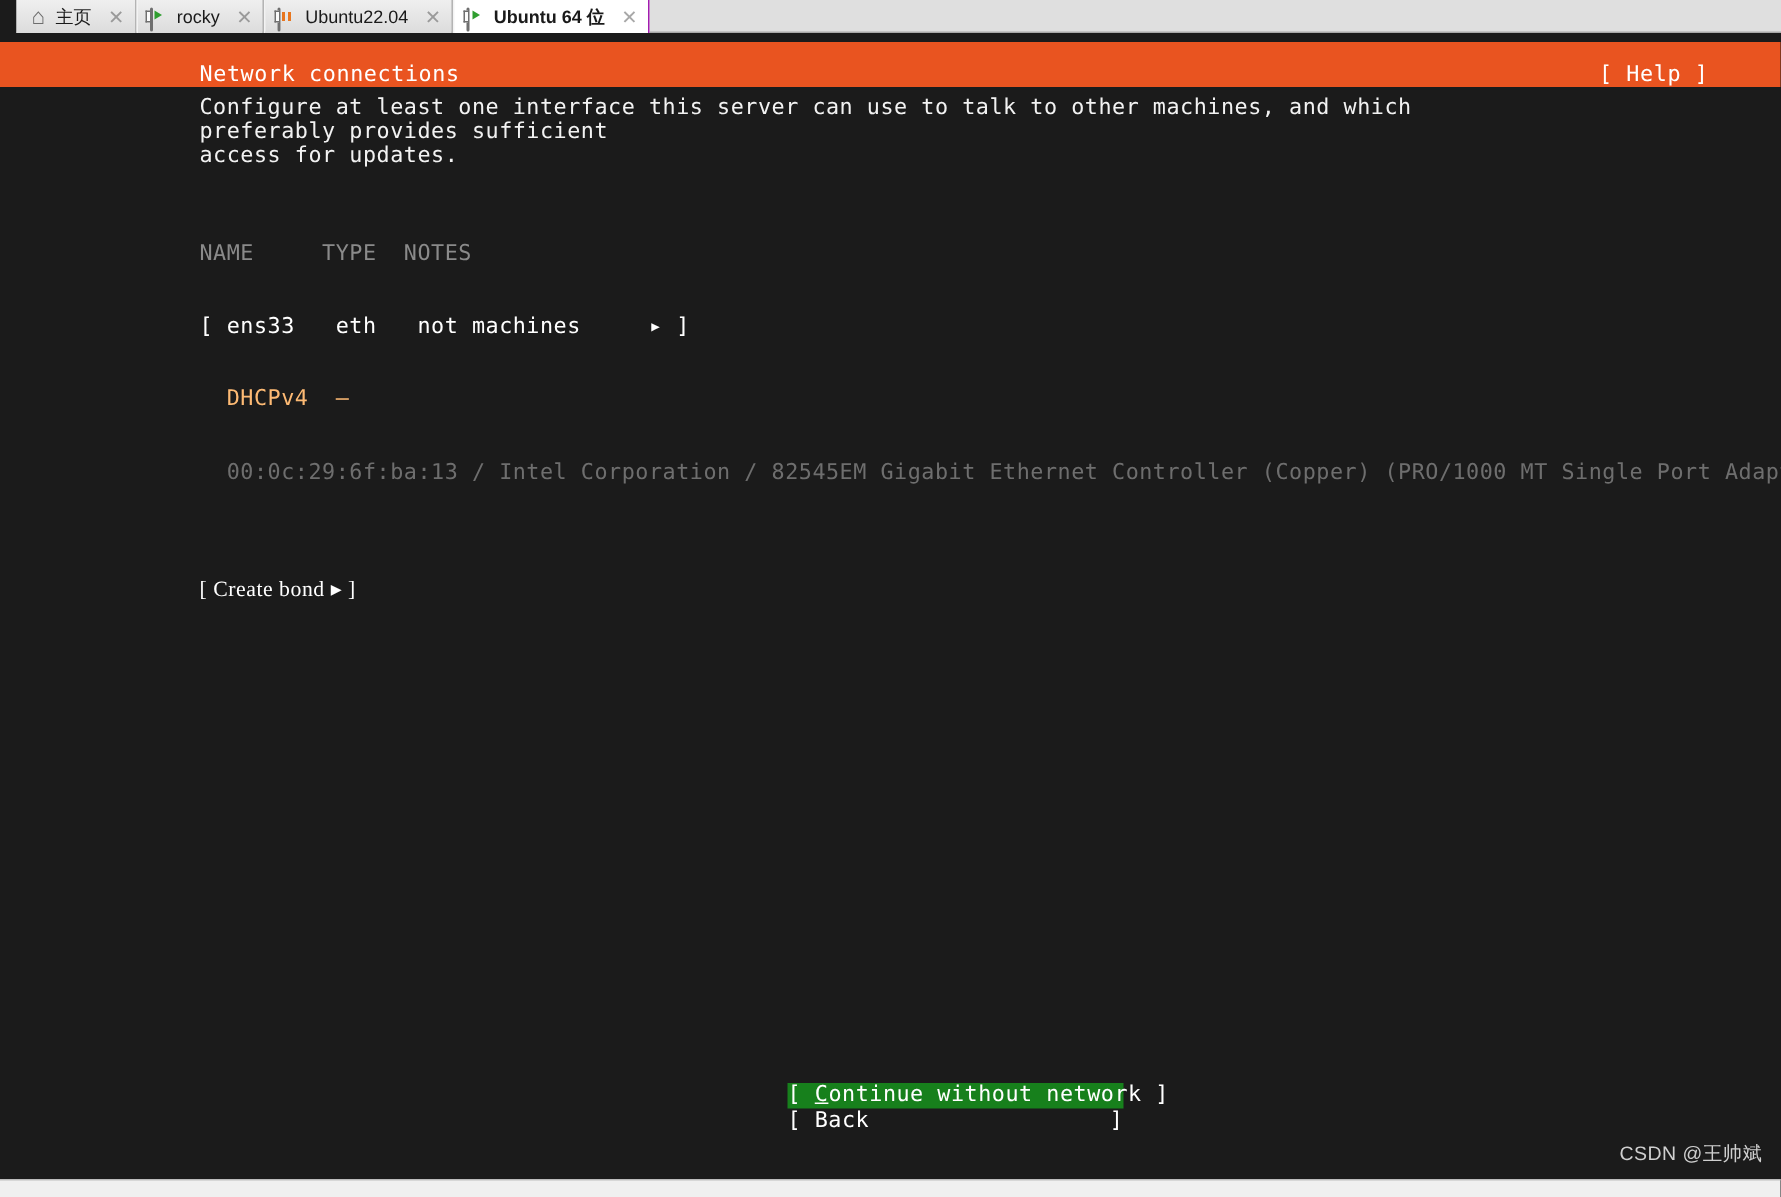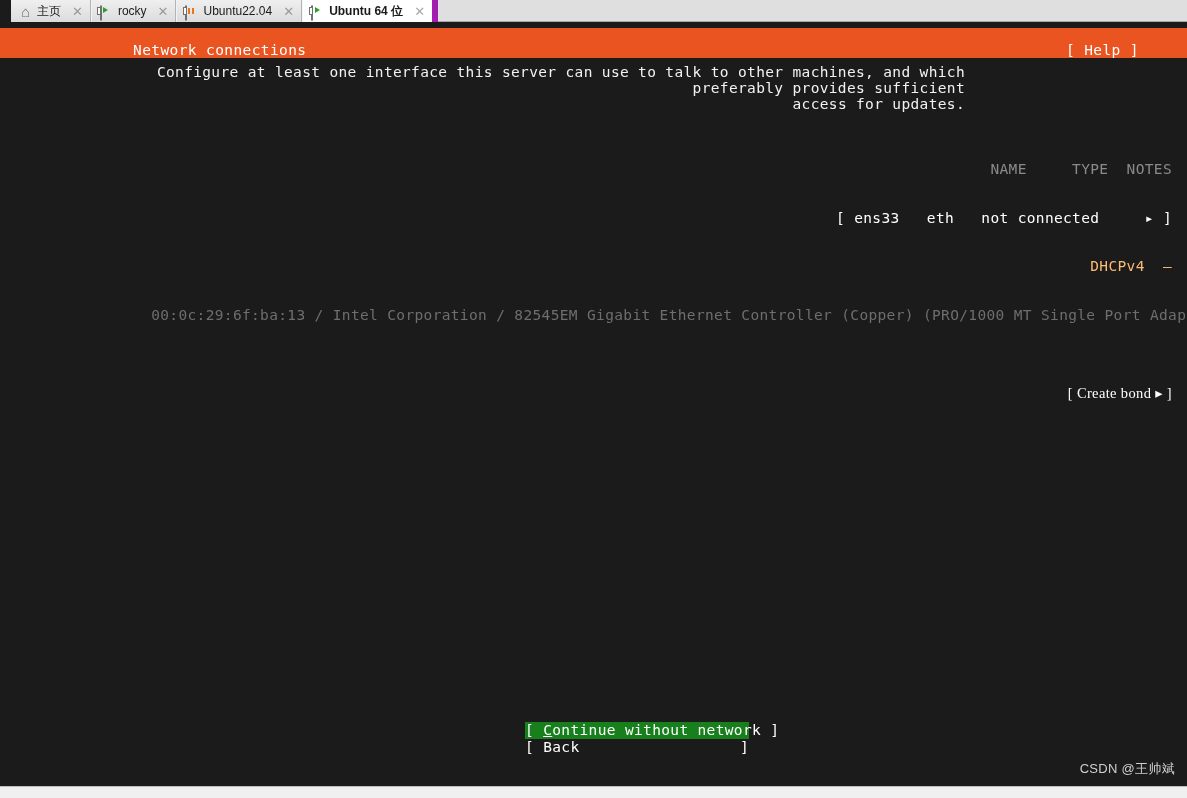--- a/index.html
+++ b/index.html
@@ -34,21 +34,21 @@
     background: linear-gradient(#efefef, #dcdcdc);
     border-right: 1px solid #b4b4b4;
     position: relative;
     white-space: nowrap;
     cursor: default;
   }
   .tab.sep-left { border-left: 1px solid #f3f3f3; }
   .tab.active {
     background: #ffffff;
     font-weight: bold;
-    border-right: 6px solid #a21caf;
+    border-right: 1px solid #a21caf;
   }
   .tab-ico {
     width: 13px; height: 13px;
     position: relative;
     flex: 0 0 auto;
     display: inline-block;
   }
   
   .ico-home::before {
     content: "⌂";
@@ -128,21 +128,20 @@
   }
 
   .content {
     position: absolute;
     left: 0; top: 42px;
     width: 1172px;
     color: #f2f2f2;
     font-size: 14.5px;
     line-height: 16.2px;
     letter-spacing: 0.35px;
-    text-align: right;
   }
   .pad { padding-left: 133px; }
   .desc { white-space: pre-wrap; max-width: 965px; }
 
   .tbl { margin-top: 16px; white-space: pre; }
   .tbl-head { color: #8a8a8a; }
   .tbl-row { color: #ffffff; }
   .tbl-sub { color: #fdba74; }
   .tbl-hw  { color: #6e6e6e; }
   .ifrow { cursor: pointer; }
@@ -264,21 +263,21 @@
     <span class="header-help">[ Help ]</span>
   </div>
 
   <div class="content">
 
     <div class="pad desc">Configure at least one interface this server can use to talk to other machines, and which preferably provides sufficient
 access for updates.</div>
 
     <div class="pad tbl">
       <div class="tbl-head">NAME     TYPE  NOTES</div>
-      <div class="tbl-row ifrow">[ ens33   eth   not connected     ▸ ]</div>
+      <div class="tbl-row ifrow">[ ens33   eth   not machines     ▸ ]</div>
       <div class="tbl-sub">  DHCPv4  –</div>
       <div class="tbl-hw">  00:0c:29:6f:ba:13 / Intel Corporation / 82545EM Gigabit Ethernet Controller (Copper) (PRO/1000 MT Single Port Adapter)</div>
     </div>
 
     <div class="pad">
       <span class="create-bond">[ Create bond ▸ ]</span>
     </div>
 
   </div>
 

